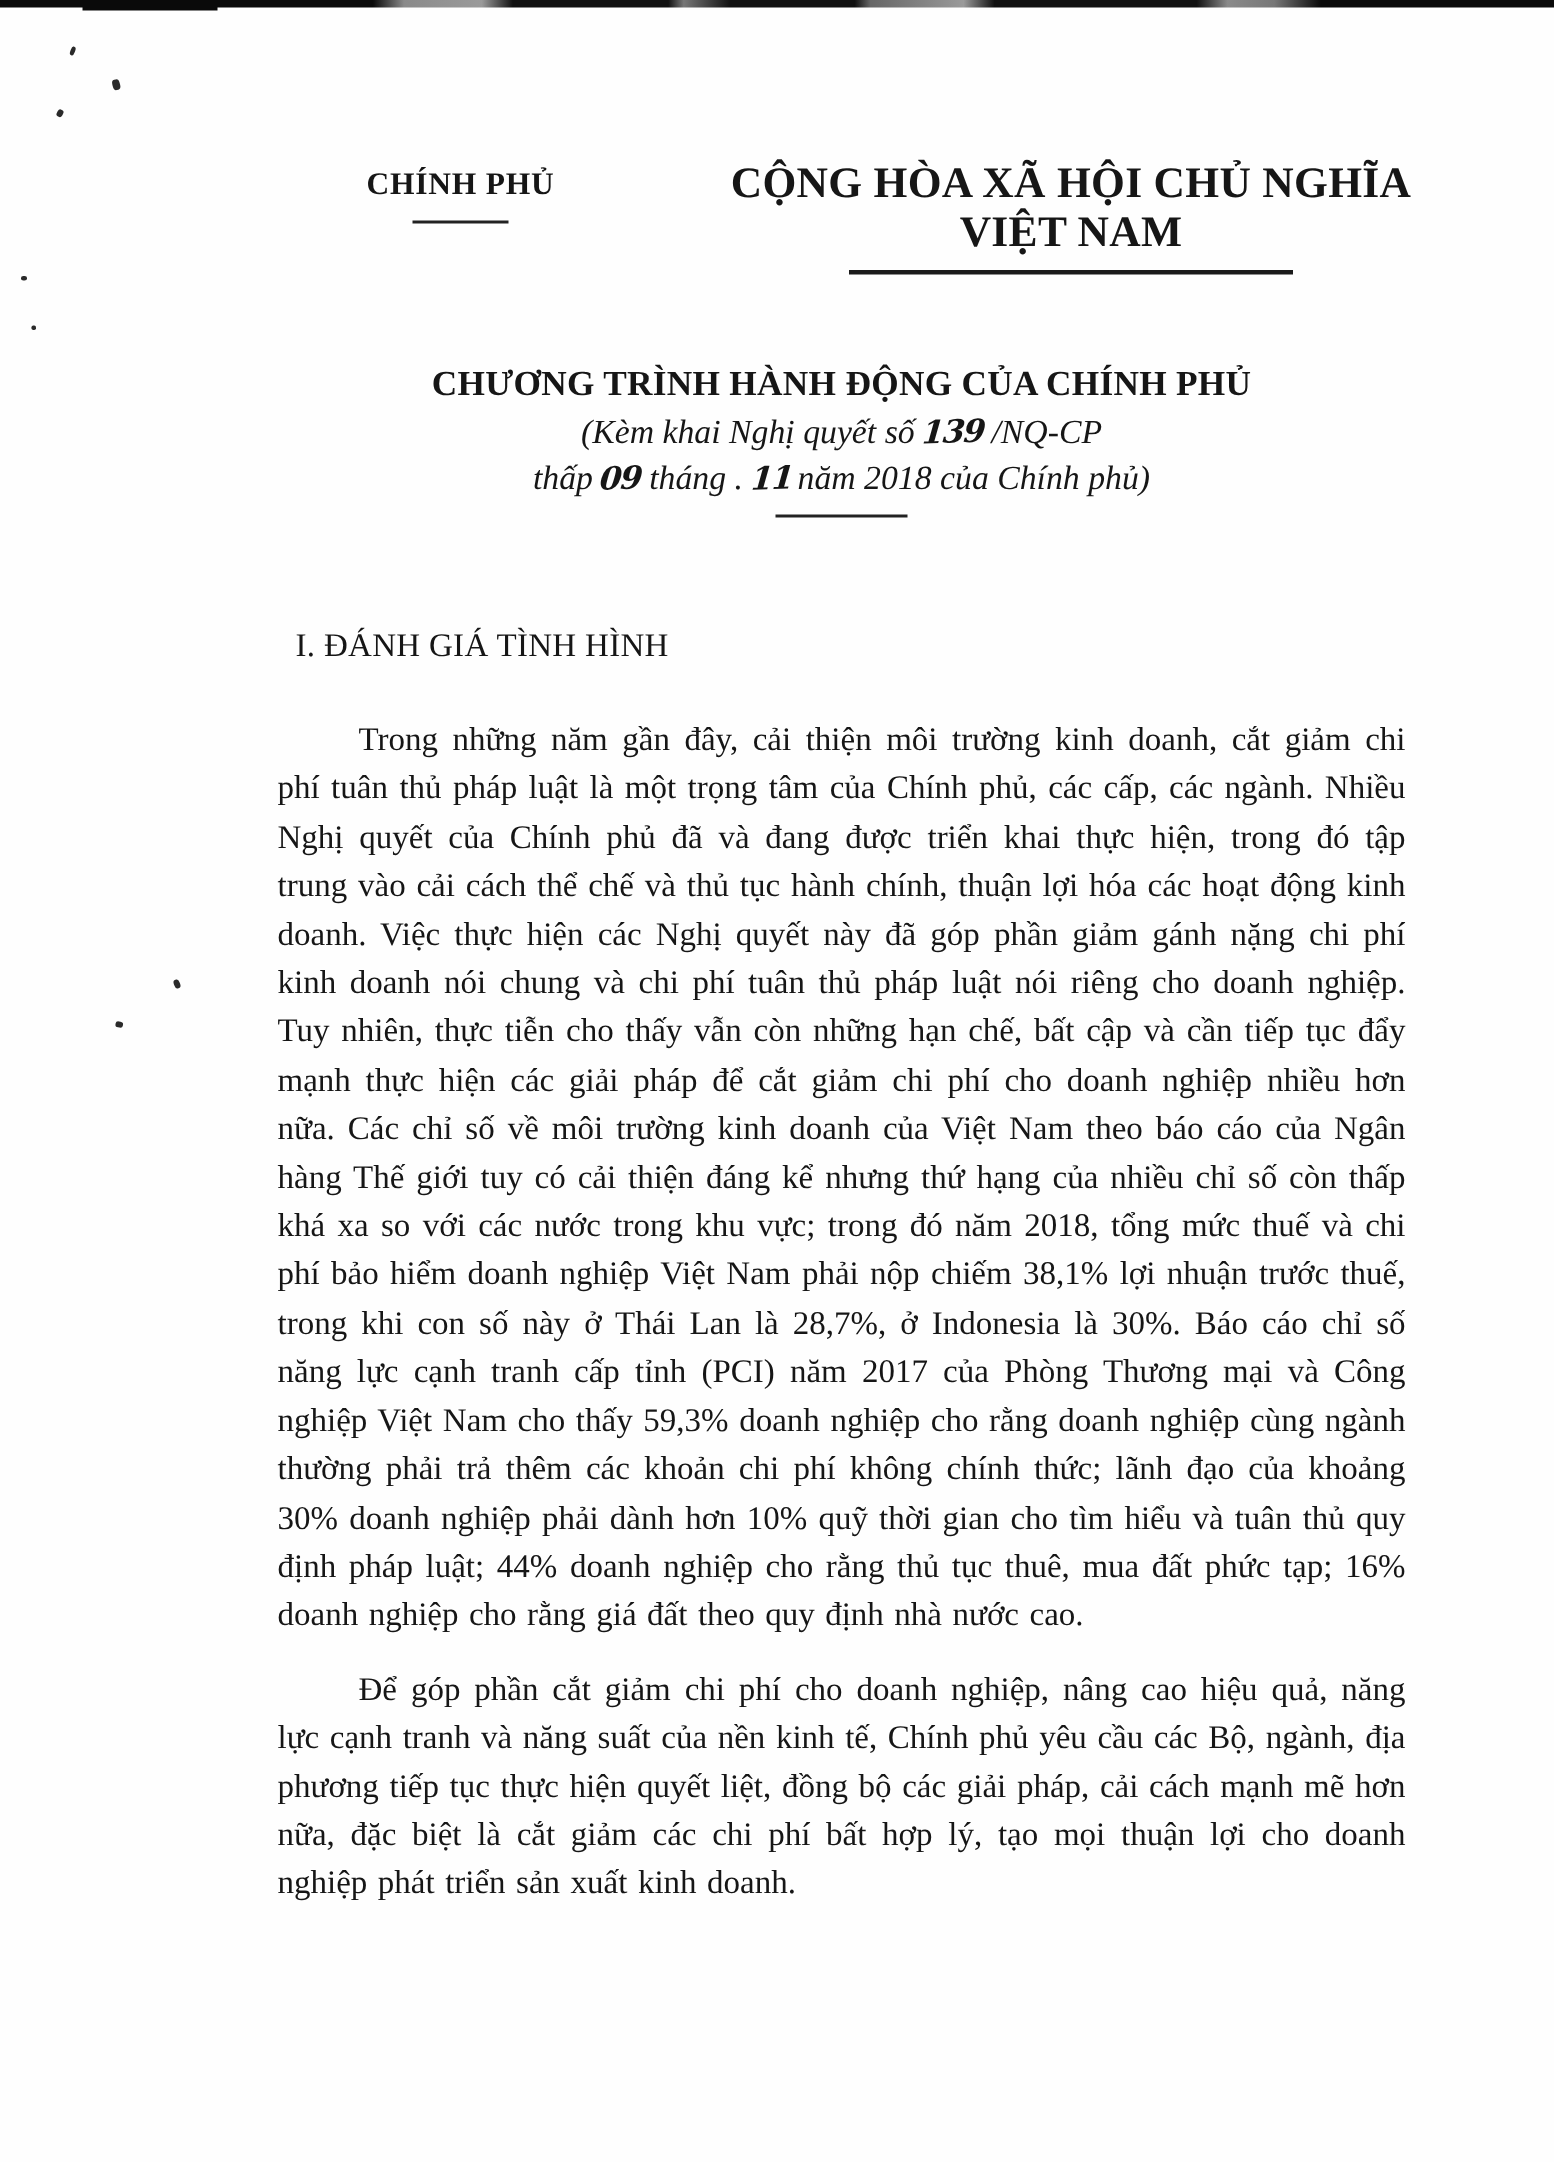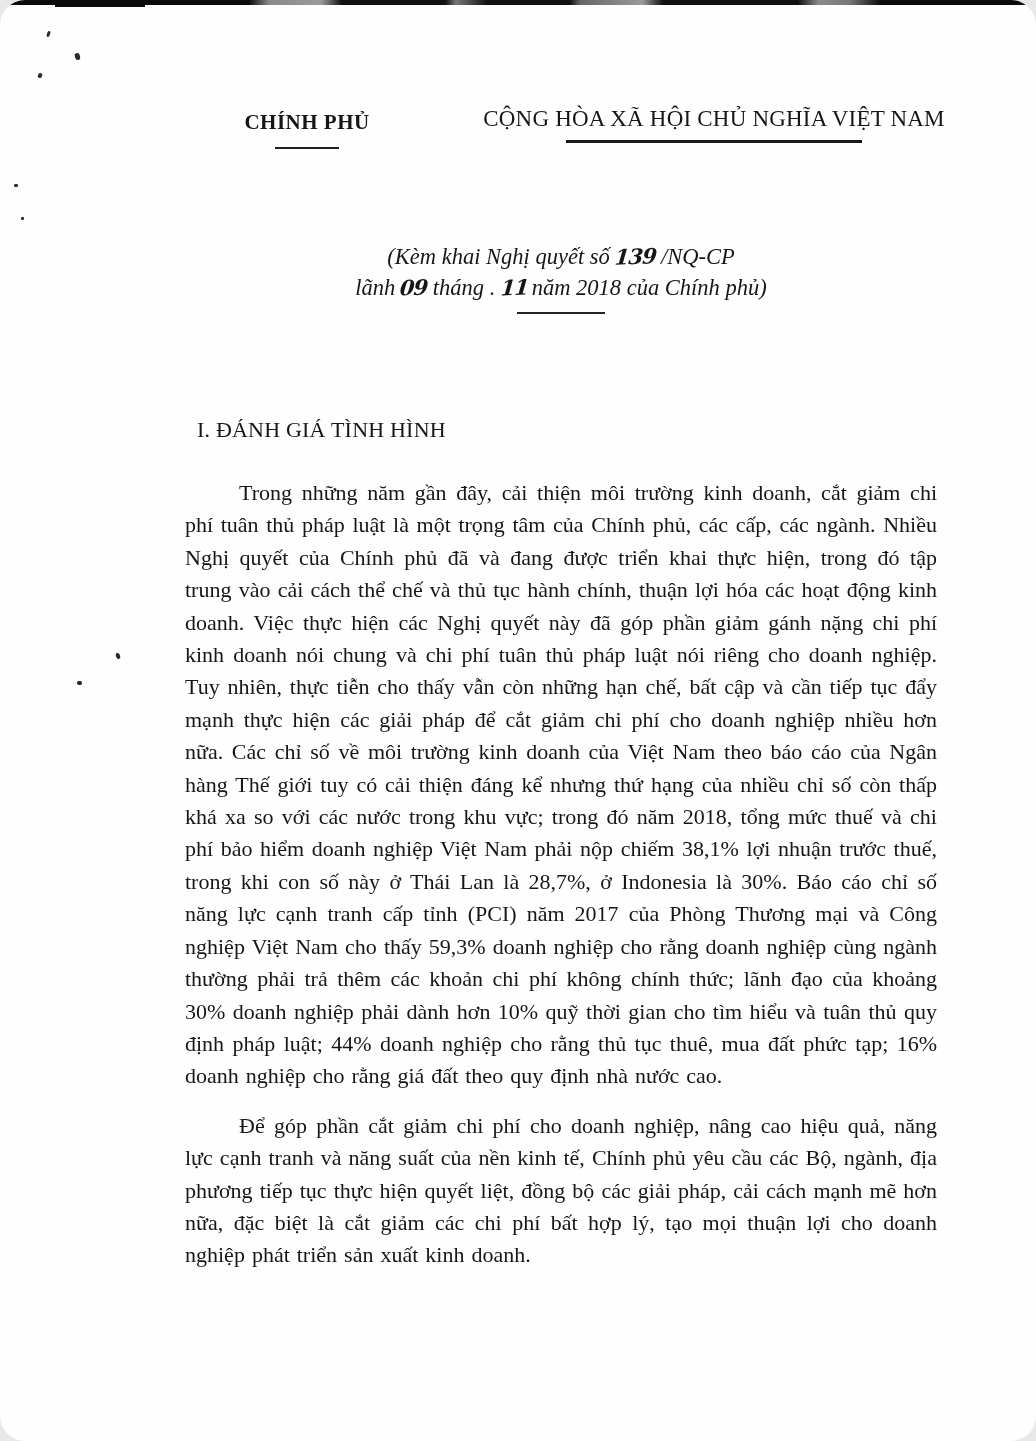--- a/index.html
+++ b/index.html
@@ -3,21 +3,20 @@
 <meta charset="utf-8">
 <style>
   html,body{margin:0;padding:0;background:#e8e8e8;}
   .page{
     position:relative;
     width:1036px;height:1441px;
     background:#fefefe;
     overflow:hidden;
     font-family:"Liberation Serif", serif;
     color:#161616;
-    border-radius:25px;
   }
   
   .scan-topbar{
     position:absolute;left:0;top:0;width:1036px;height:5px;
     background:linear-gradient(90deg,
       #0a0a0a 0%,#0a0a0a 24%,#8a8a8a 26%,#9a9a9a 31%,#111 33%,
       #111 43%,#777 44%,#111 47%,#111 55%,#666 56%,#9a9a9a 62%,
       #111 64%,#111 77%,#8a8a8a 79%,#777 82%,#0a0a0a 85%,#0a0a0a 100%);
   }
   .scan-topbar-blob{position:absolute;left:55px;top:0;width:90px;height:7px;background:#0a0a0a;}
@@ -28,21 +27,21 @@
   .s4{left:38px;top:73px;width:4px;height:5px;transform:rotate(30deg);}
   .s5{left:116px;top:653px;width:4px;height:6px;transform:rotate(-20deg);}
   .s6{left:77px;top:681px;width:5px;height:4px;transform:rotate(10deg);}
   .s7{left:21px;top:217px;width:3px;height:3px;}
 
   
   .hdr-left{position:absolute;left:222px;top:110px;width:170px;text-align:center;}
   .hdr-left .org{font-weight:bold;font-size:21px;letter-spacing:.5px;}
   .hdr-left .rule{width:64px;height:2px;background:#222;margin:12px auto 0;}
   .hdr-right{position:absolute;left:466px;top:106px;width:496px;text-align:center;}
-  .hdr-right .nation{font-weight:normal;font-size:23px;letter-spacing:.2px;}
+  .hdr-right .nation{font-weight:bold;font-size:29px;letter-spacing:.2px;}
   .hdr-right .motto{font-weight:bold;font-size:20.5px;margin-top:5px;letter-spacing:.3px;}
   .hdr-right .rule{width:296px;height:2.5px;background:#1a1a1a;margin:8px auto 0;}
 
   
   .title-block{position:absolute;left:168px;top:241px;width:786px;text-align:center;}
   .t1,.t2{font-weight:bold;font-size:23.5px;line-height:31px;letter-spacing:.2px;}
   .sub{font-style:italic;font-size:22.5px;line-height:30.5px;}
   .sub-first{margin-top:1px;}
   .hw{
     font-family:"DejaVu Serif", serif;
@@ -86,22 +85,23 @@
     <div class="org">CHÍNH PHỦ</div>
     <div class="rule"></div>
   </div>
 
   <div class="hdr-right">
     <div class="nation">CỘNG HÒA XÃ HỘI CHỦ NGHĨA VIỆT NAM</div>
     <div class="rule"></div>
   </div>
 
   <div class="title-block">
+    <div class="t1">CHƯƠNG TRÌNH HÀNH ĐỘNG CỦA CHÍNH PHỦ</div>
     <div class="sub sub-first"><span>(Kèm khai Nghị quyết số</span><span class="hw">139</span><span>/NQ-CP</span></div>
-    <div class="sub"><span>lãnh</span><span class="hw">09</span><span>tháng .</span><span class="hw hw-tight">11</span><span>năm 2018 của Chính phủ)</span></div>
+    <div class="sub"><span>thấp</span><span class="hw">09</span><span>tháng .</span><span class="hw hw-tight">11</span><span>năm 2018 của Chính phủ)</span></div>
     <div class="title-rule"></div>
   </div>
 
   <div class="section-heading">I. ĐÁNH GIÁ TÌNH HÌNH</div>
 
   <div class="body-text">
     <p>Trong những năm gần đây, cải thiện môi trường kinh doanh, cắt giảm chi phí tuân thủ pháp luật là một trọng tâm của Chính phủ, các cấp, các ngành. Nhiều Nghị quyết của Chính phủ đã và đang được triển khai thực hiện, trong đó tập trung vào cải cách thể chế và thủ tục hành chính, thuận lợi hóa các hoạt động kinh doanh. Việc thực hiện các Nghị quyết này đã góp phần giảm gánh nặng chi phí kinh doanh nói chung và chi phí tuân thủ pháp luật nói riêng cho doanh nghiệp. Tuy nhiên, thực tiễn cho thấy vẫn còn những hạn chế, bất cập và cần tiếp tục đẩy mạnh thực hiện các giải pháp để cắt giảm chi phí cho doanh nghiệp nhiều hơn nữa. Các chỉ số về môi trường kinh doanh của Việt Nam theo báo cáo của Ngân hàng Thế giới tuy có cải thiện đáng kể nhưng thứ hạng của nhiều chỉ số còn thấp khá xa so với các nước trong khu vực; trong đó năm 2018, tổng mức thuế và chi phí bảo hiểm doanh nghiệp Việt Nam phải nộp chiếm 38,1% lợi nhuận trước thuế, trong khi con số này ở Thái Lan là 28,7%, ở Indonesia là 30%. Báo cáo chỉ số năng lực cạnh tranh cấp tỉnh (PCI) năm 2017 của Phòng Thương mại và Công nghiệp Việt Nam cho thấy 59,3% doanh nghiệp cho rằng doanh nghiệp cùng ngành thường phải trả thêm các khoản chi phí không chính thức; lãnh đạo của khoảng 30% doanh nghiệp phải dành hơn 10% quỹ thời gian cho tìm hiểu và tuân thủ quy định pháp luật; 44% doanh nghiệp cho rằng thủ tục thuê, mua đất phức tạp; 16% doanh nghiệp cho rằng giá đất theo quy định nhà nước cao.</p>
     <p>Để góp phần cắt giảm chi phí cho doanh nghiệp, nâng cao hiệu quả, năng lực cạnh tranh và năng suất của nền kinh tế, Chính phủ yêu cầu các Bộ, ngành, địa phương tiếp tục thực hiện quyết liệt, đồng bộ các giải pháp, cải cách mạnh mẽ hơn nữa, đặc biệt là cắt giảm các chi phí bất hợp lý, tạo mọi thuận lợi cho doanh nghiệp phát triển sản xuất kinh doanh.</p>
   </div>
 

